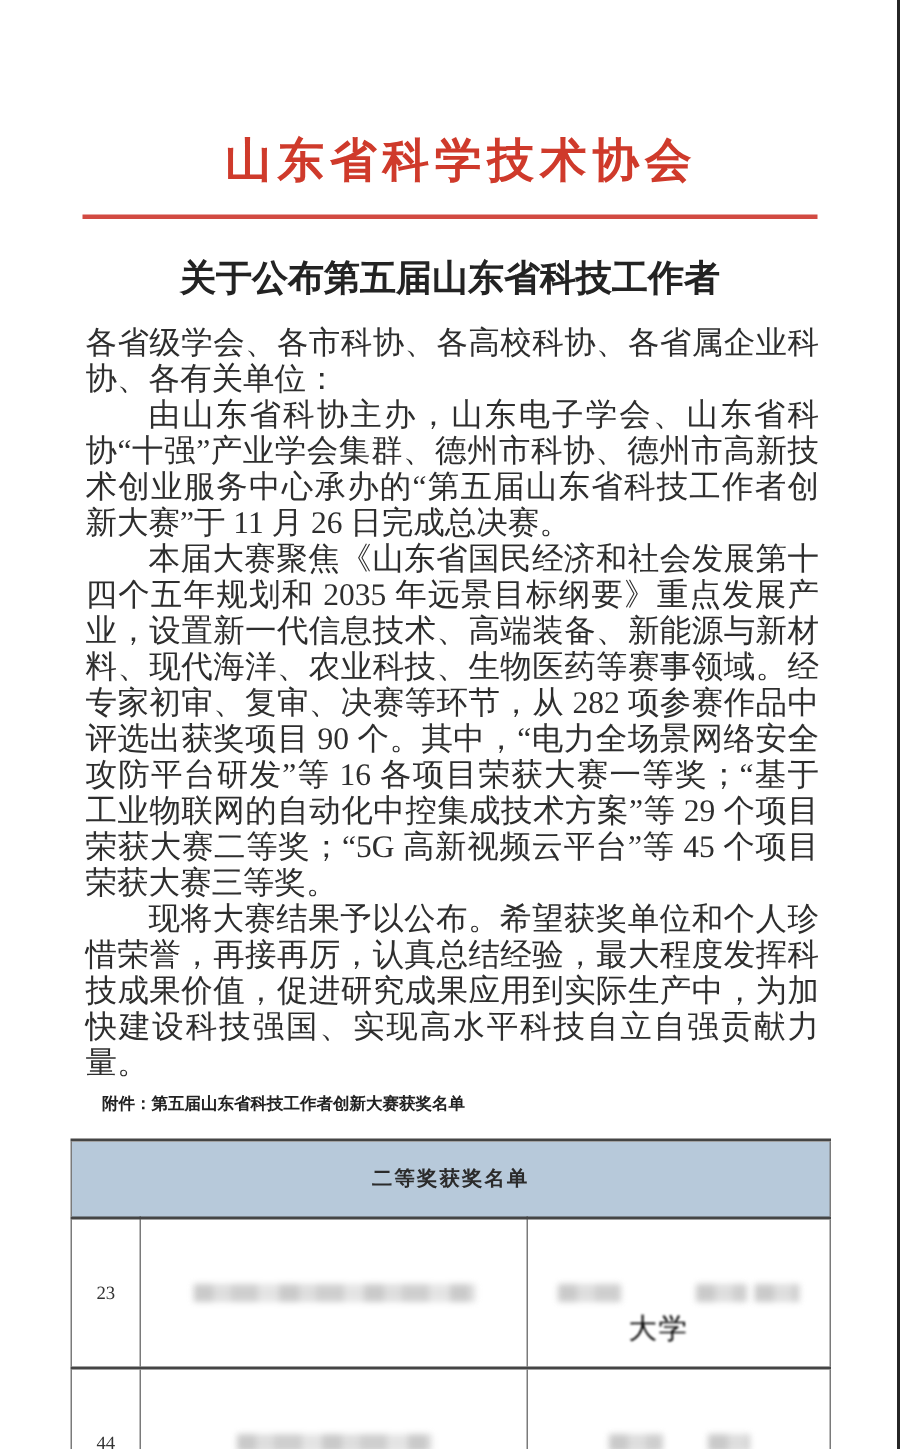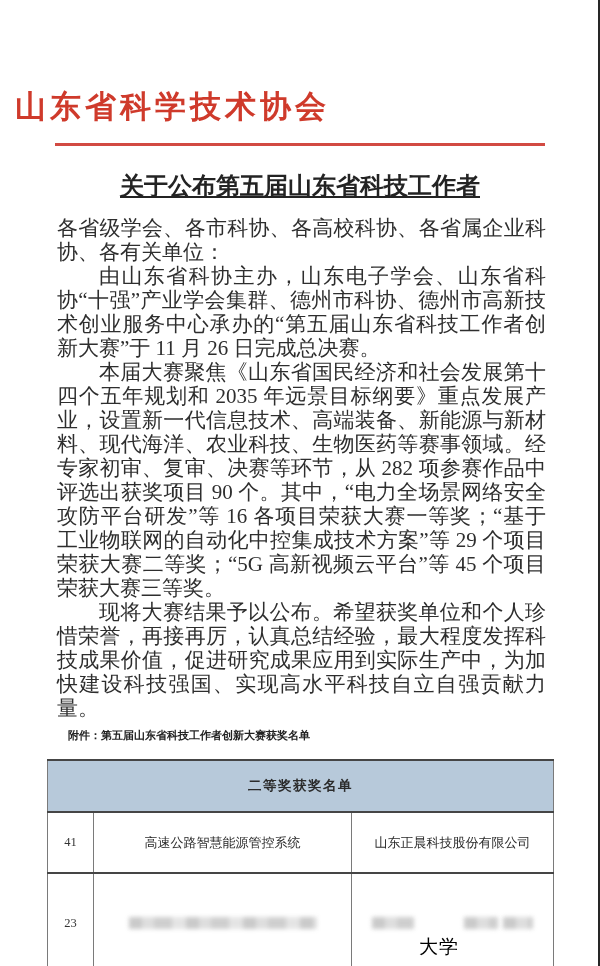--- a/index.html
+++ b/index.html
@@ -10,39 +10,38 @@
     overflow: hidden;
     font-family: "Liberation Serif", "DejaVu Serif", serif;
     color: #2d2d2d;
   }
   .scan-edge {
     position:absolute; top:0; right:0; width:2px; height:100%;
     background:#262626;
   }
   .org-title {
     margin: 86px 0 0 15px;
-    text-align: left;
+    text-align: center;
     font-size: 31px;
     font-weight: bold;
     letter-spacing: 4px;
     color: #cf3a2b;
   }
   .red-rule {
     width: 490px; height: 3px;
     margin: 15px auto 0 auto;
     background: #d24a42;
   }
   .doc-title {
     margin-top: 24px;
     text-align: center;
     font-size: 24px;
     font-weight: bold;
     line-height: 33px;
     color: #232323;
-    text-decoration: underline;
   }
   .body-text {
     width: 489px;
     margin: 13px 54px 0 57px;
     font-size: 21px;
     line-height: 24px;
     text-align: justify;
     color: #2e2e2e;
   }
   .body-text p { margin: 0; }
@@ -138,25 +137,20 @@
   <table class="awards">
     <colgroup>
         <col class="col-no">
         <col class="col-prj">
         <col class="col-org">
       </colgroup>
     <tbody>
         <tr>
       <td class="t-head" colspan="3">二等奖获奖名单</td>
     </tr>
-    <tr class="r41">
-      <td class="c-no">41</td>
-      <td>高速公路智慧能源管控系统</td>
-      <td>山东正晨科技股份有限公司</td>
-    </tr>
     <tr class="r42">
       <td class="c-no">23</td>
       <td>
         <div class="blur" style="width:188px"></div>
       </td>
       <td>
         <div class="blurline">
           <div class="blur" style="width:42px"></div>
           <span class="hint">大学</span>
           <div class="blur" style="width:34px"></div>

